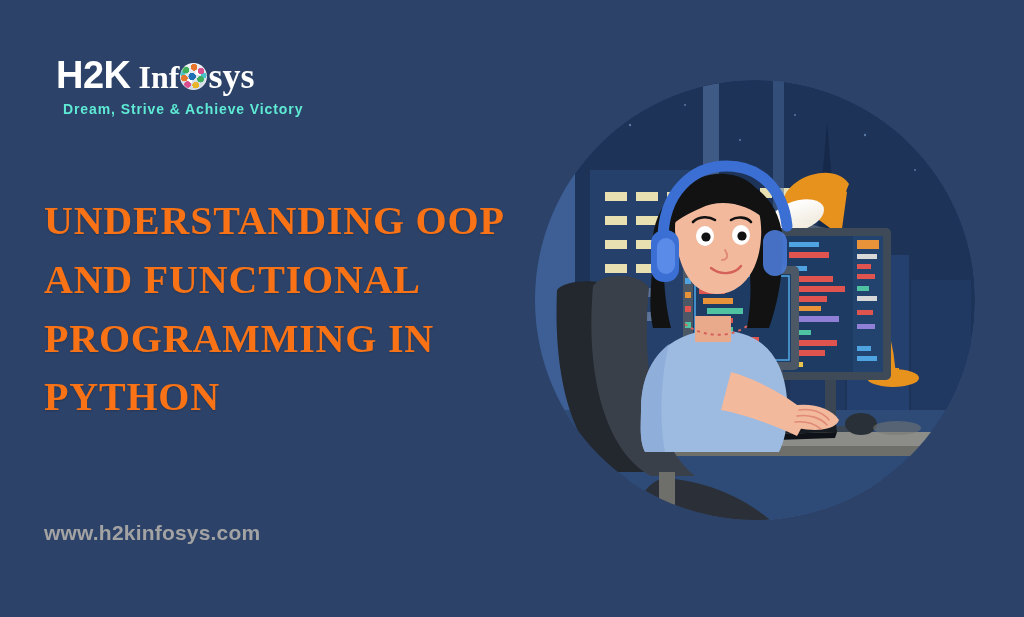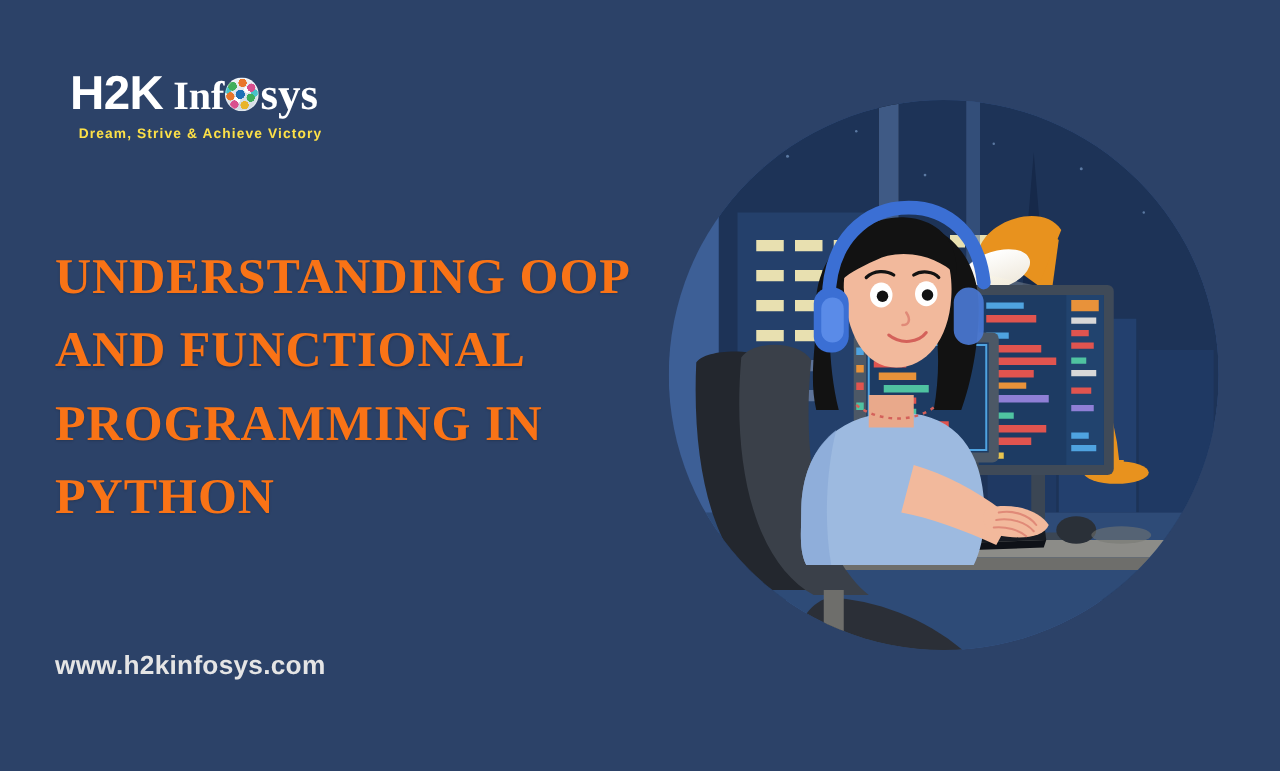--- a/index.html
+++ b/index.html
@@ -54,21 +54,21 @@
     margin:0 1px;
     vertical-align:middle;
   }
   #logo-sys {
     font-size:36px; font-weight:bold;
     font-family:"Liberation Serif", serif;
     text-align:right;
   }
   #logo-tagline {
     margin-top:7px; margin-left:7px;
-    font-size:11px; font-weight:bold; color:#fde047;
+    font-size:14px; font-weight:bold; color:#5eead4;
     letter-spacing:0.9px;
     font-family:"Liberation Sans", sans-serif;
     white-space:nowrap;
   }
 
   
   #headline {
     position:absolute; left:44px; top:192px; width:470px;
     font-family:"Liberation Serif", serif;
     font-size:40px;
@@ -76,21 +76,21 @@
     letter-spacing:0.8px;
     color:#f97316;
     text-transform:uppercase;
     text-shadow:0 1px 2px rgba(0,0,0,.18);
   }
 
   
   #site-url {
     position:absolute; left:44px; top:521px;
     font-family:"Liberation Sans", sans-serif;
-    font-size:21px; font-weight:bold; color:#e5e5e5;
+    font-size:21px; font-weight:bold; color:#a3a3a3;
     letter-spacing:0.2px;
   }
 
   
   #illustration {
     position:absolute; left:535px; top:80px;
     width:440px; height:440px;
   }
   #illustration svg { display:block; width:440px; height:440px; }
 </style>

